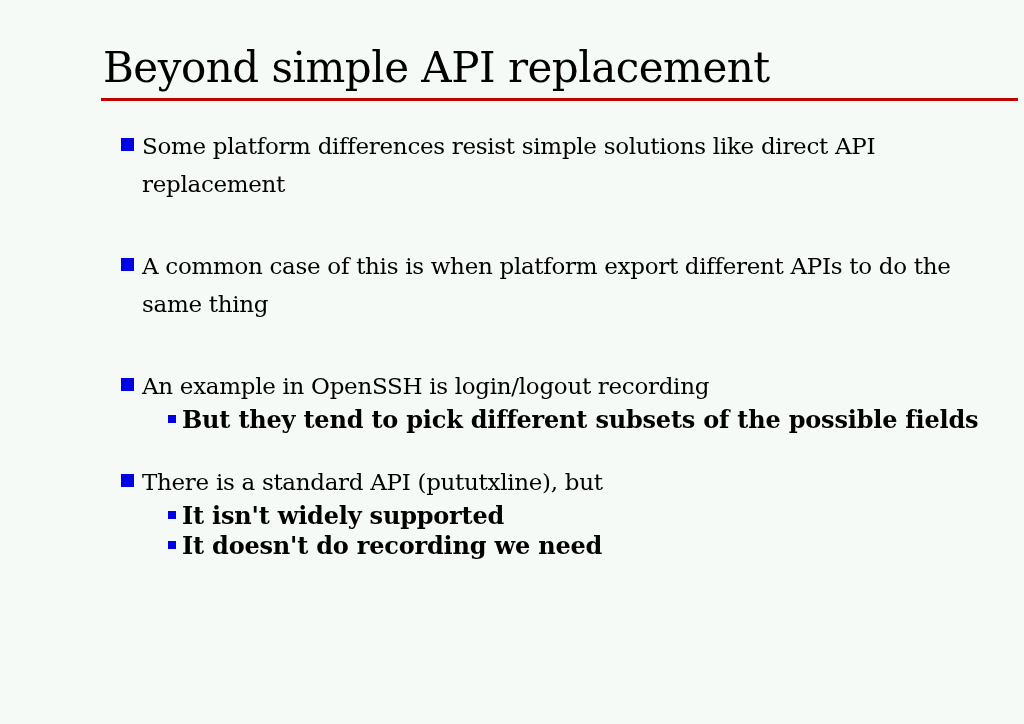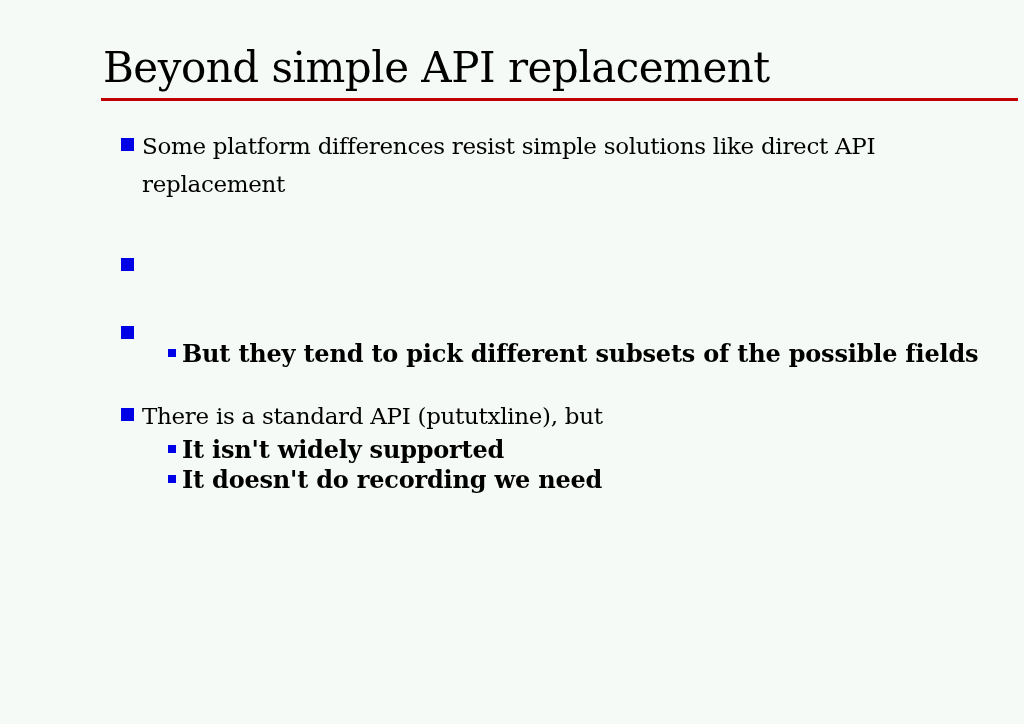--- a/index.html
+++ b/index.html
@@ -105,24 +105,26 @@
   <hr class="rule">
   <div class="content">
 
     <div class="item l1 gap-first">
       <span class="marker"></span>
       <span class="text">Some platform differences resist simple solutions like direct API replacement</span>
     </div>
 
     <div class="item l1 gap-large">
       <span class="marker"></span>
+      <span class="text">A common case of this is when platform export different APIs to do the same thing</span>
     </div>
 
     <div class="item l1 gap-large">
       <span class="marker"></span>
+      <span class="text">An example in OpenSSH is login/logout recording</span>
     </div>
 
 
     <div class="item l2 gap-none">
       <span class="marker"></span>
       <span class="text">But they tend to pick different subsets of the possible fields</span>
     </div>
 
 
     <div class="item l1 gap-medium">

